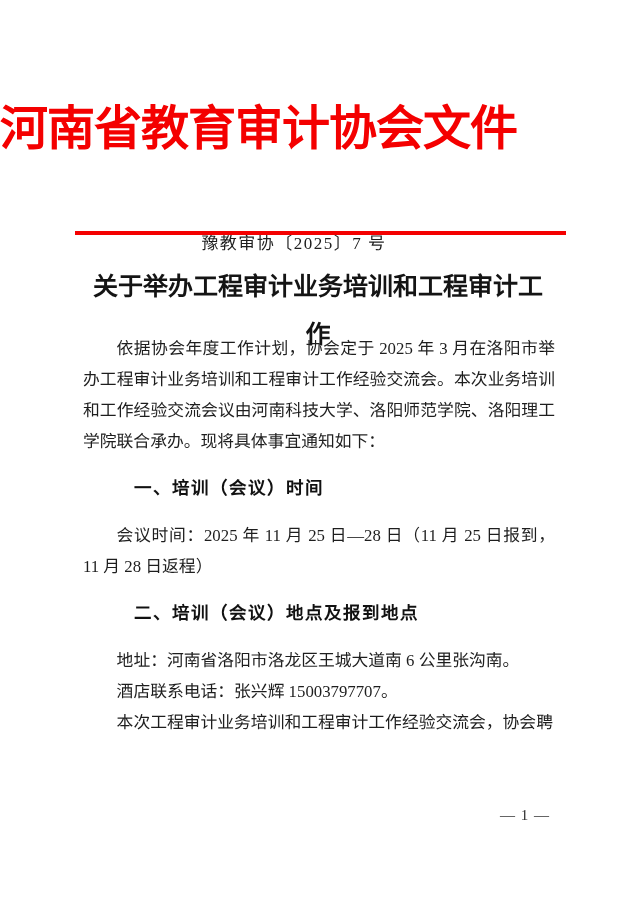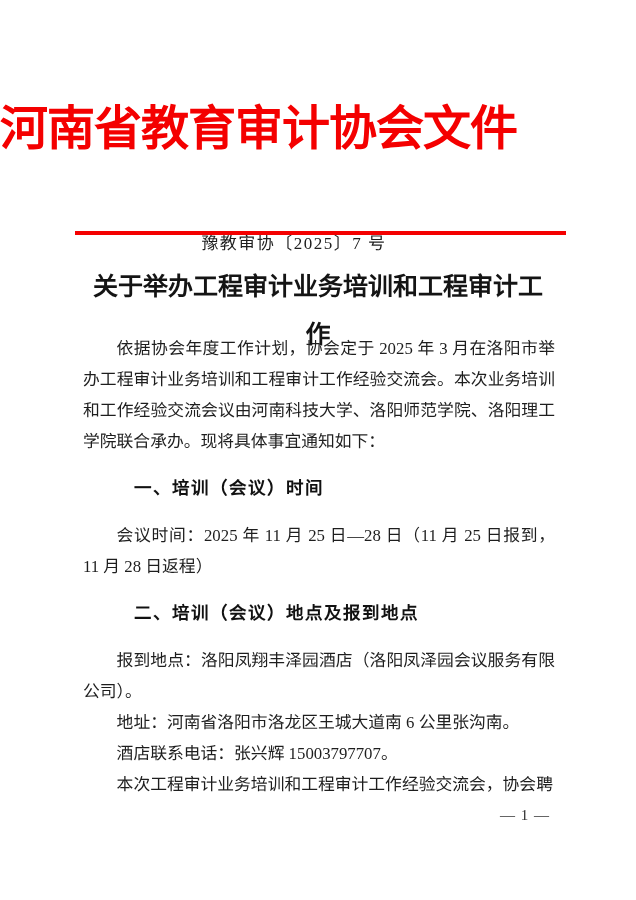--- a/index.html
+++ b/index.html
@@ -87,21 +87,20 @@
   </div>
 
   <div class="content">
 
     <p>依据协会年度工作计划，协会定于 2025 年 3 月在洛阳市举办工程审计业务培训和工程审计工作经验交流会。本次业务培训和工作经验交流会议由河南科技大学、洛阳师范学院、洛阳理工学院联合承办。现将具体事宜通知如下：</p>
 
     <p class="section-heading">一、培训（会议）时间</p>
     <p>会议时间：2025 年 11 月 25 日—28 日（11 月 25 日报到，11 月 28 日返程）</p>
 
     <p class="section-heading">二、培训（会议）地点及报到地点</p>
-    <p>报到地点：洛阳凤翔丰泽园酒店（洛阳凤泽园会议服务有限公司）。</p>
     <p>地址：河南省洛阳市洛龙区王城大道南 6 公里张沟南。</p>
     <p>酒店联系电话：张兴辉 15003797707。</p>
 
     <p>本次工程审计业务培训和工程审计工作经验交流会，协会聘</p>
   </div>
 
   <div class="page-number">— 1 —</div>
 
 </div>
 

